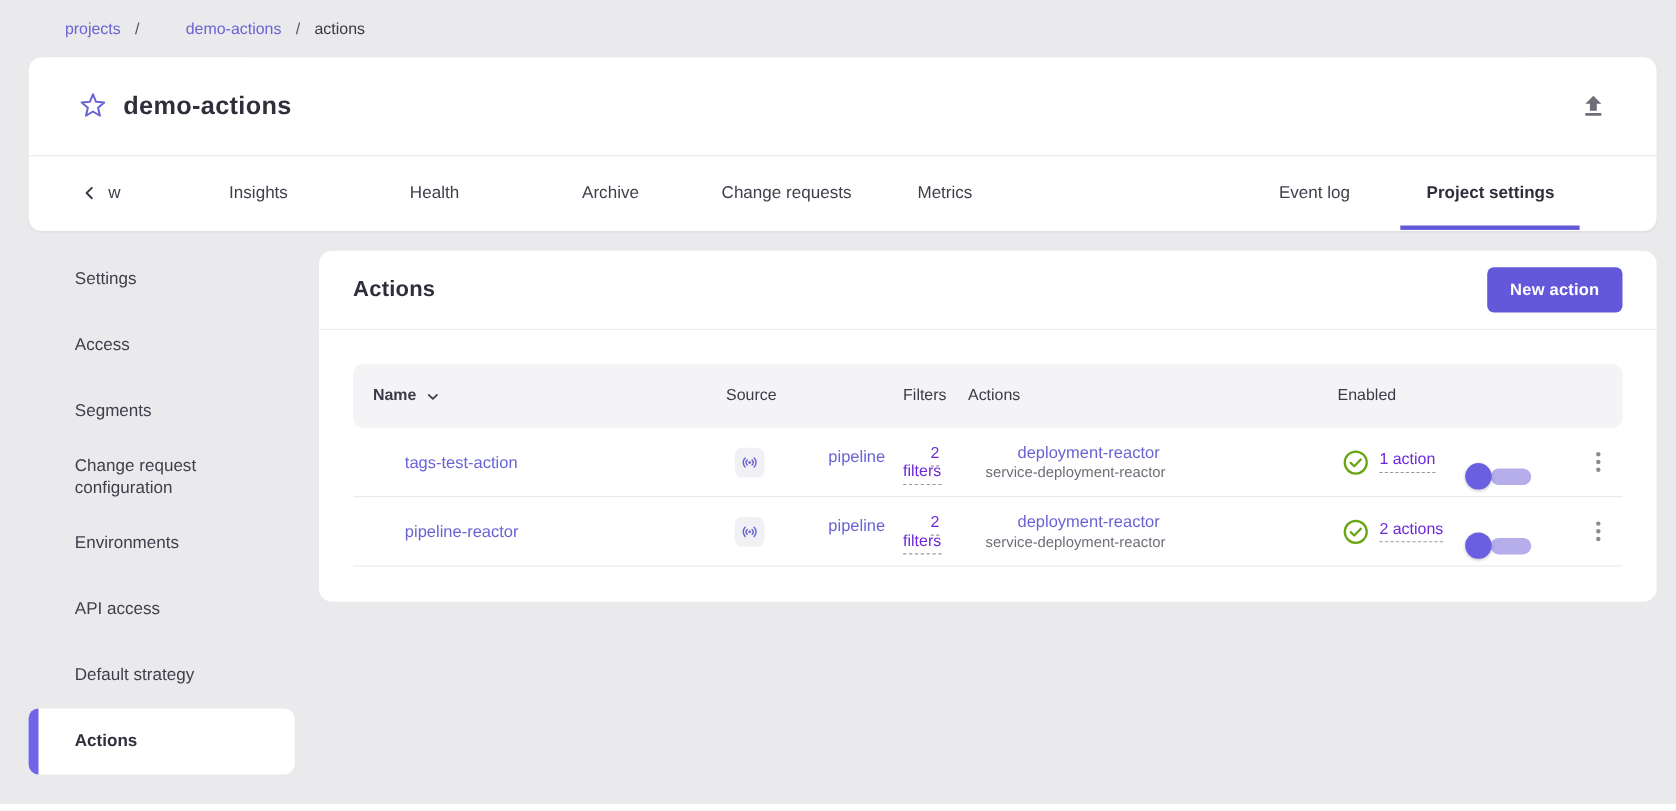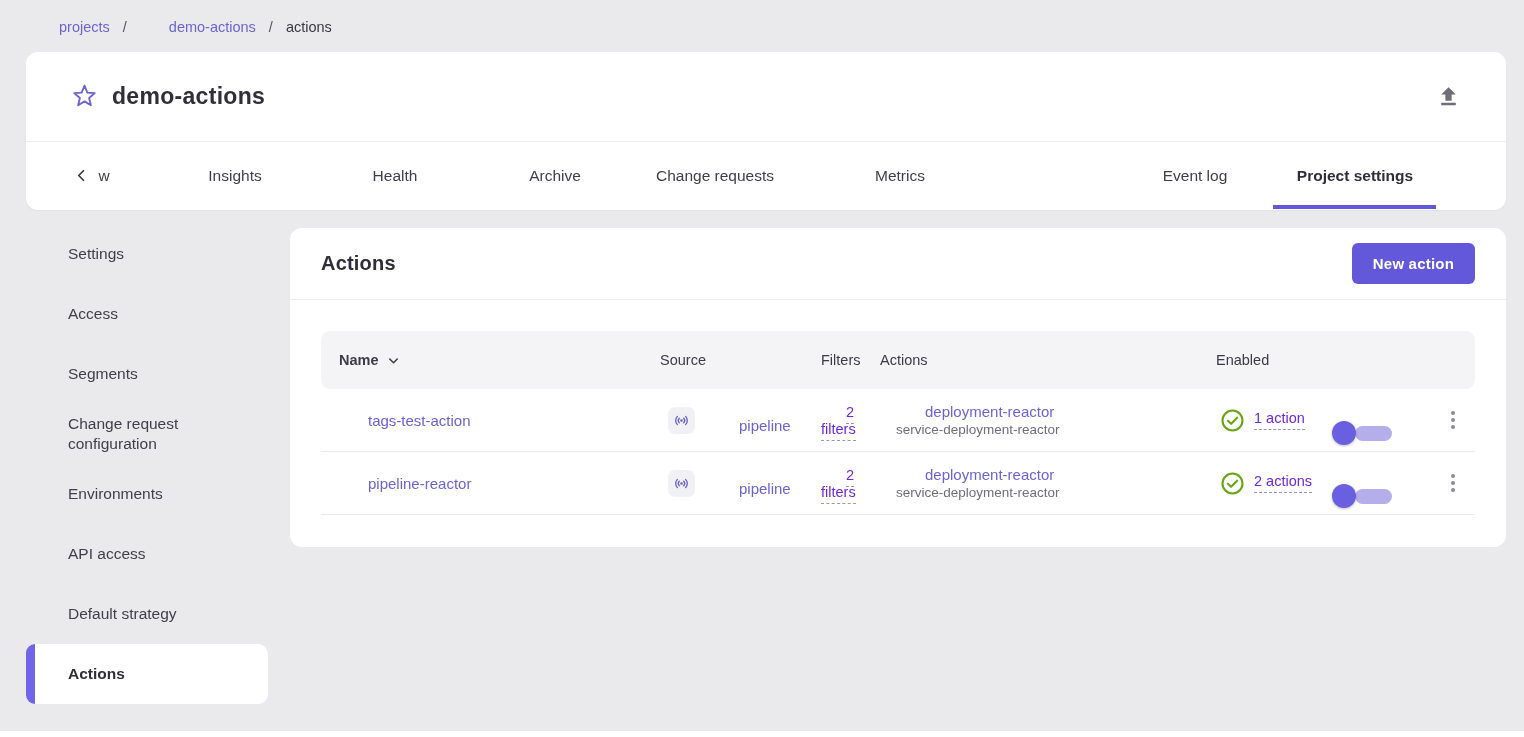--- a/index.html
+++ b/index.html
@@ -53,21 +53,21 @@
   .thead { background:#f4f4f6; border-radius:9px; height:58px; font-size:14.5px; color:#3c3a46; }
   .h-name { padding-left:18px; display:flex; align-items:center; gap:7px; font-weight:bold; }
   .h-source { padding-left:4px; }
   .h-filters { text-align:right; padding-right:12px; }
   .h-service { padding-left:30px; }
   .h-actions { padding-left:14px; }
   .h-enabled { padding-left:10px; }
   .trow { height:63px; border-bottom:1px solid #e9e9ec; font-size:15px; }
   .tbl-link { color:#6a63d3; text-decoration:none; }
   .cell-name { padding-left:18px; }
-  .cell-source { display:flex; align-items:flex-end; gap:15px;padding-left:12px; }
+  .cell-source { display:flex; align-items:flex-start; gap:29px;padding-left:12px; }
   .src-badge { width:27px; height:27px; border-radius:7px; background:#f1f0f4; color:#6a63d3; display:flex; align-items:center; justify-content:center; flex:none; }
   .cell-filters { text-align:right; padding-right:12px; }
   .dashed { border-bottom:1px dashed #9b9aa4; padding-bottom:3px; color:#6d28d9; font-size:14.5px; }
   .cell-service { padding-left:30px; display:flex; flex-direction:column; gap:2px; }
   .svc-sub { font-size:13.5px; color:#6f6e78; }
   .cell-actions { padding-left:14px; display:flex; align-items:center; gap:9px; }
   .check-icon { color:#68a611; display:flex; }
   .cell-enabled { padding-left:14px; }
   .toggle { position:relative; width:39px; height:26px; cursor:pointer; }
   .toggle .track { position:absolute; left:0; top:6px; width:37px; height:15px; border-radius:8px; background:#b5aeeb; }
@@ -114,21 +114,21 @@
         <svg viewBox="0 0 24 24" width="19" height="19" fill="none" stroke="currentColor" stroke-width="2.2" stroke-linecap="round" stroke-linejoin="round">
           <polyline points="14.5,6 8.5,12 14.5,18"></polyline>
         </svg>
       </span>
     </button>
     <div class="tab" style="left:78px">w</div>
     <div class="tab" style="left:209px">Insights</div>
     <div class="tab" style="left:369px">Health</div>
     <div class="tab" style="left:529px">Archive</div>
     <div class="tab" style="left:689px">Change requests</div>
-    <div class="tab" style="left:874px">Metrics</div>
+    <div class="tab" style="left:833px">Metrics</div>
     <div class="tab" style="left:1169px">Event log</div>
     <div class="tab active" style="left:1329px">Project settings</div>
     <div class="tab-underline"></div>
   </div>
 </section>
 
 <aside class="sidebar">
   <div class="side-item">Settings</div>
   <div class="side-item">Access</div>
   <div class="side-item">Segments</div>

